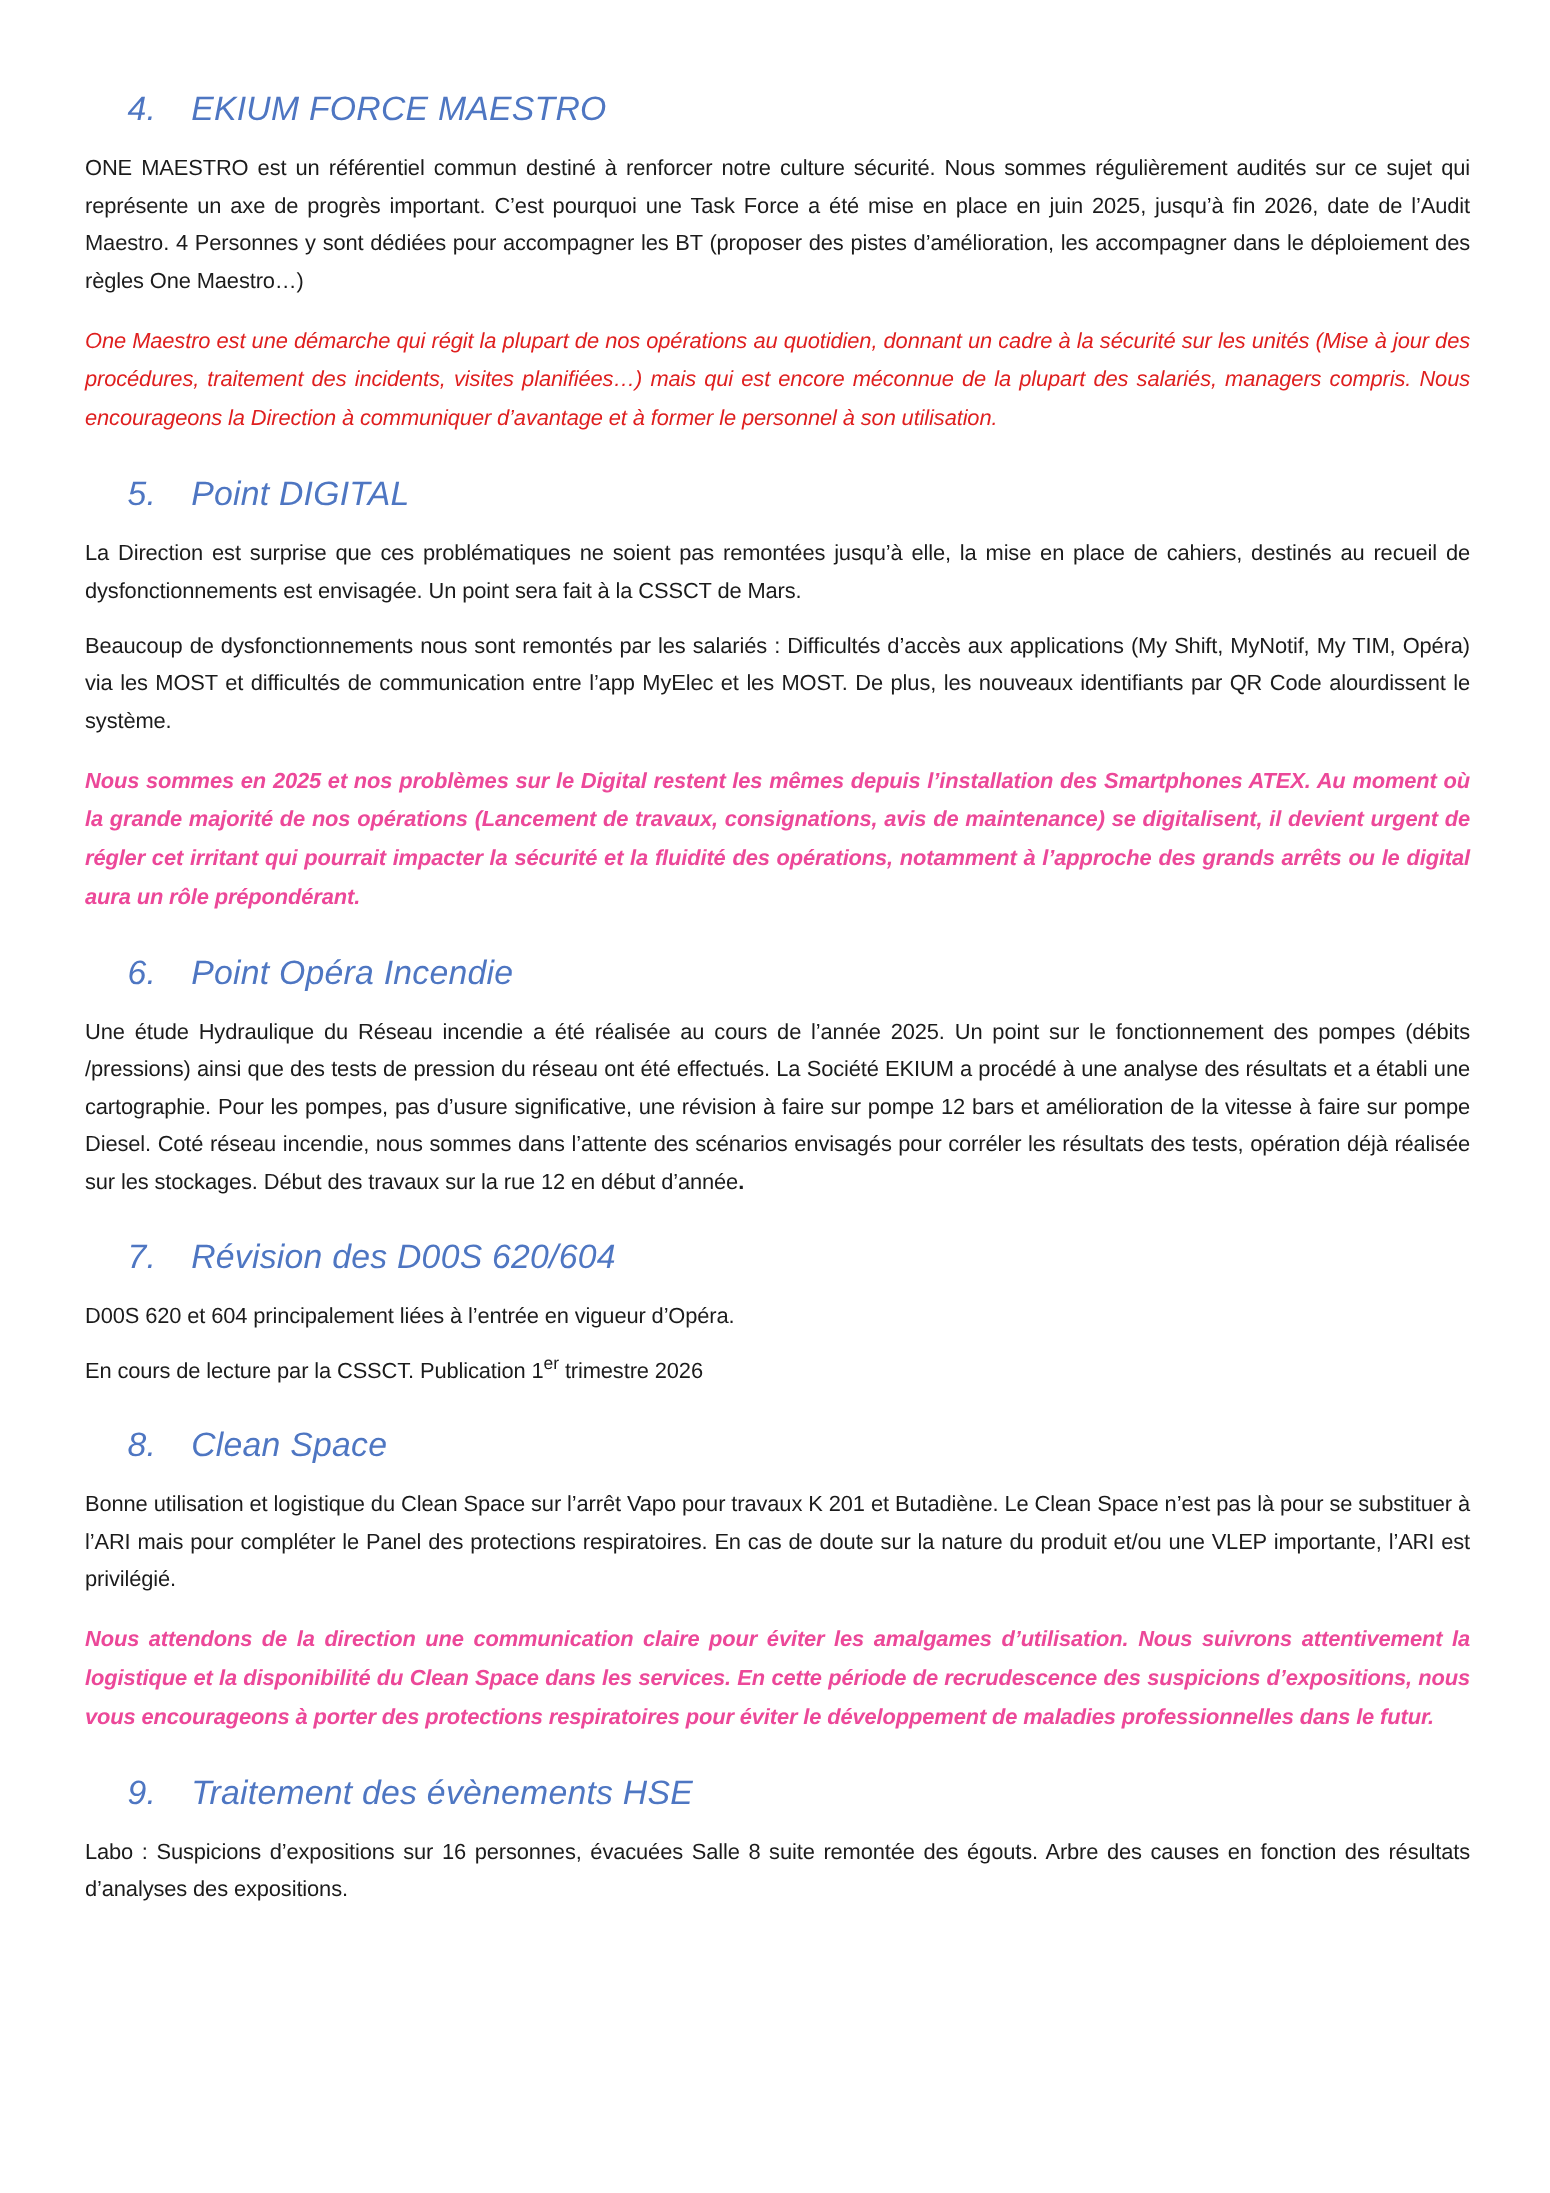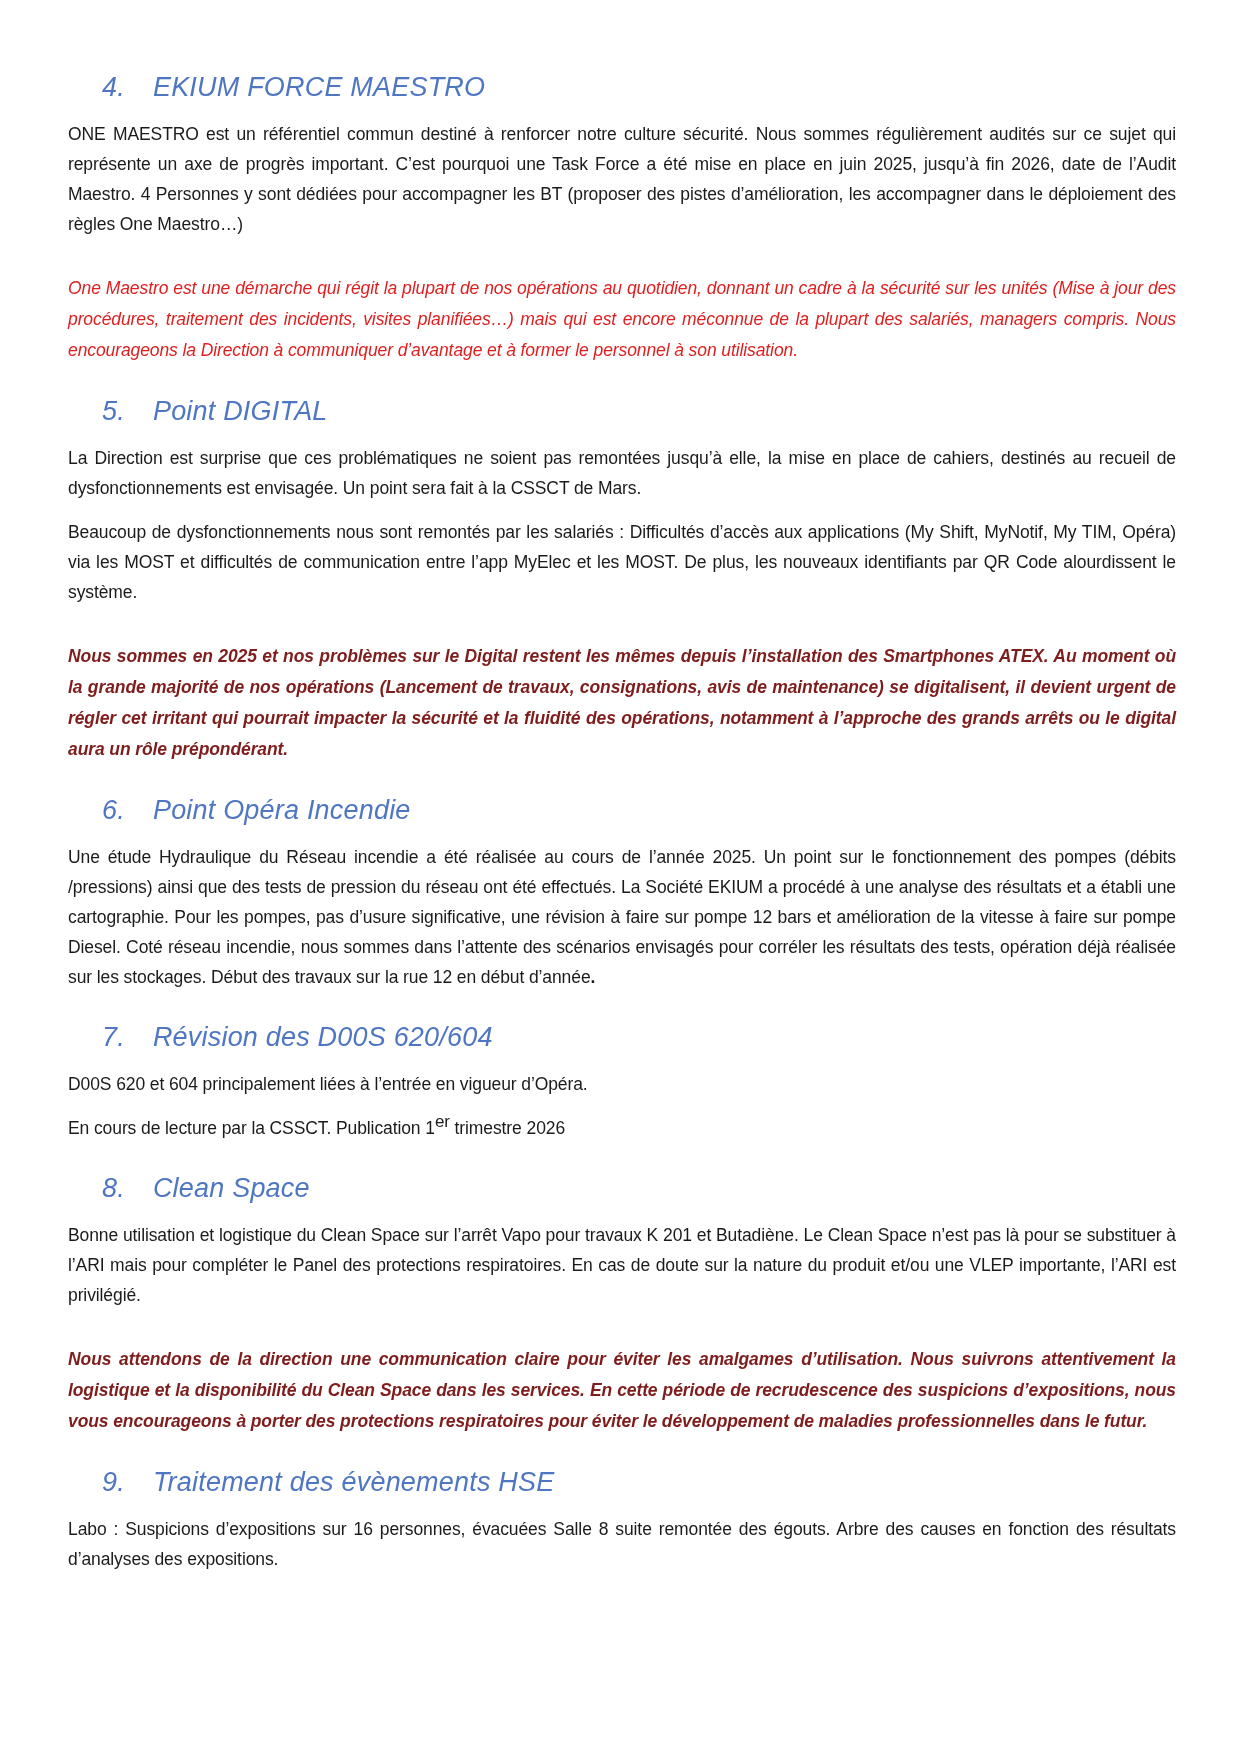--- a/index.html
+++ b/index.html
@@ -36,34 +36,34 @@
     font-size: 17.5px;
     line-height: 30px;
     text-align: justify;
     margin: 0 0 14px 0;
     letter-spacing: -0.1px;
   }
   .para.alert-italic {
     color: #DF1F1F;
     font-style: italic;
     line-height: 31px;
-    margin-top: 34px;
+    margin-top: 18px;
   }
   .para.alert-bold {
-    color: #7f1d1d;
+    color: #ec4899;
     font-style: italic;
     font-weight: bold;
     line-height: 31px;
-    margin-top: 34px;
+    margin-top: 18px;
   }
   .bold-end {
     font-weight: bold;
   }
   sup.sup-ord {
-    font-size: 17px;
+    font-size: 14px;
     line-height: 0;
   }
   .section { margin: 0; }
 </style>
 </head>
 <body>
 
 <div class="page">
 
   <div class="section">

